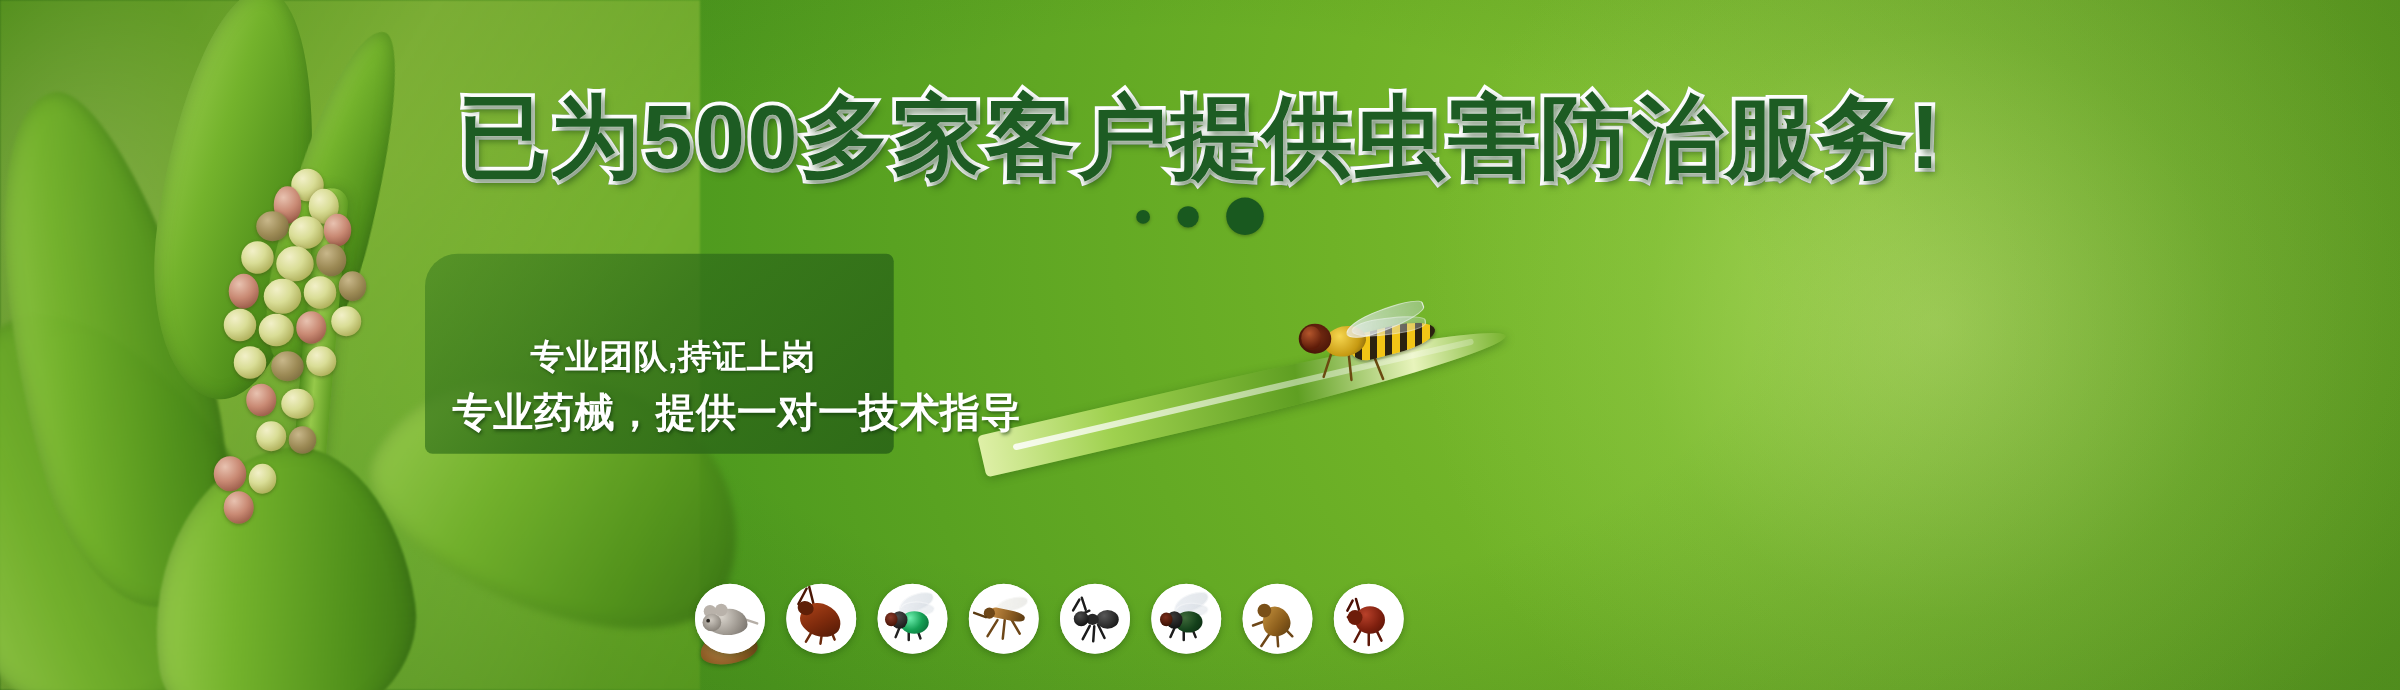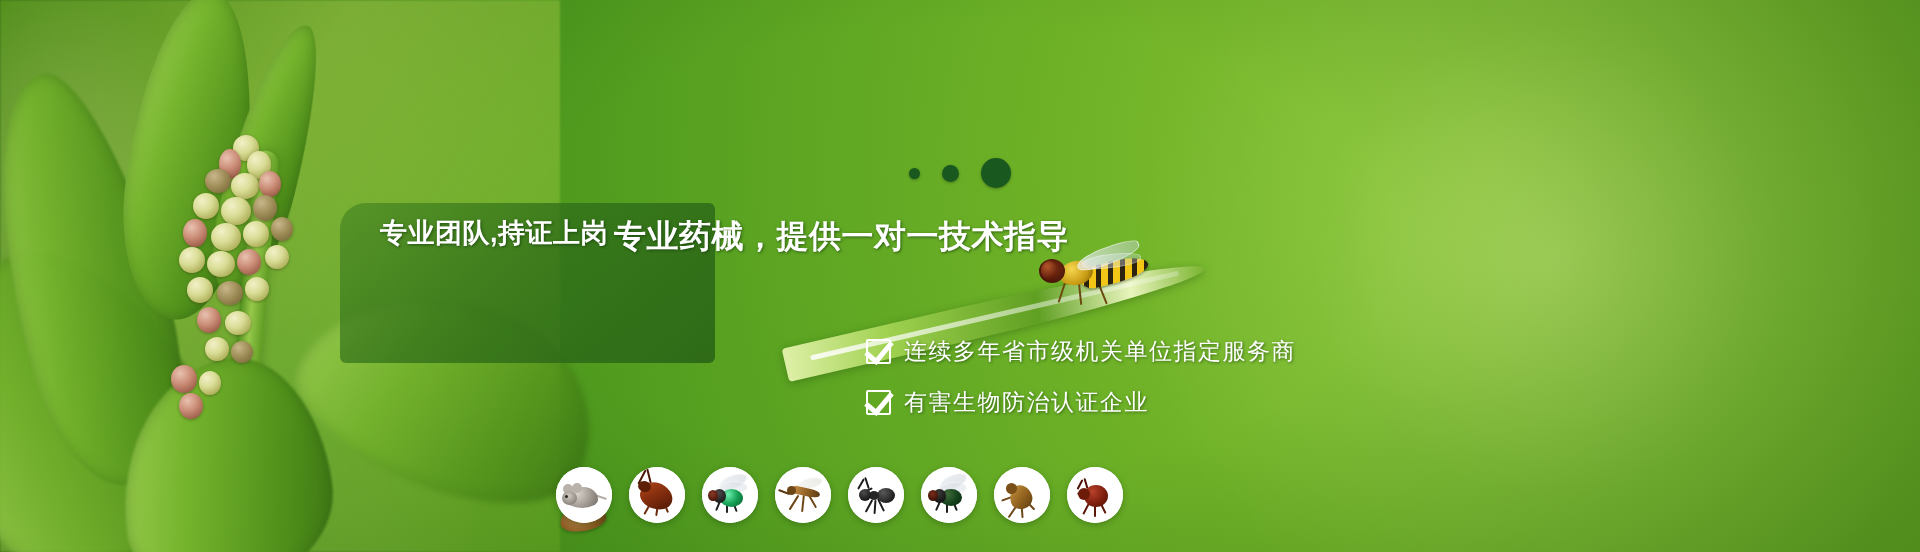--- a/index.html
+++ b/index.html
@@ -167,21 +167,21 @@
   .dot.m { width:17px; height:17px; }
   .dot.l { width:30px; height:30px; }
 
   
   .feature-box {
     position:absolute; left:340px; top:203px;
     width:375px; height:160px;
     background:linear-gradient(135deg, rgba(60,125,30,.55) 0%, rgba(48,110,25,.78) 45%, rgba(40,98,22,.86) 100%);
     border-radius:26px 6px 6px 6px;
     padding:12px 18px 10px 22px;
-    display:flex; flex-direction:row; justify-content:flex-start; gap:6px;
+    display:flex; flex-direction:column; justify-content:flex-end; gap:6px;
   }
   .feature-line {
     color:#ffffff;
     font-weight:bold;
     white-space:nowrap;
     text-shadow:1px 1px 3px rgba(10,45,8,.6);
     letter-spacing:.5px;
   }
   .fl-1 { font-size:27px; text-align:center; padding-left:18px; }
   .fl-2 { font-size:27px; text-align:center; }
@@ -379,42 +379,35 @@
       <div class="hf-leg hf-l3"></div>
     <div class="hf-abdomen"></div>
     <div class="hf-thorax"></div>
     <div class="hf-wing hf-wing-1"></div>
     <div class="hf-wing hf-wing-2"></div>
     <div class="hf-head"></div>
     <div class="hf-eye"></div>
   </div>
   <div class="smallbug"></div>
 
+  <div class="headline">
+    <span class="headline-inner">已为500多家客户提供虫害防治服务!</span>
+  </div>
 
   <div class="dots">
     <div class="dot s"></div>
     <div class="dot m"></div>
     <div class="dot l"></div>
   </div>
 
   <div class="feature-box">
     <div class="feature-line fl-1">专业团队,持证上岗</div>
     <div class="feature-line fl-3">专业药械，提供一对一技术指导</div>
   </div>
 
-  <div class="checklist">
-    <div class="check-item">
-      <div class="check-box"></div>
-      <div class="check-text">连续多年省市级机关单位指定服务商</div>
-    </div>
-    <div class="check-item">
-      <div class="check-box"></div>
-      <div class="check-text">有害生物防治认证企业</div>
-    </div>
-  </div>
 
   <div class="pest-row">
 
     <div class="pest-chip">
       <div class="inner">
         <div class="m-tail"></div>
           <div class="m-body"></div>
         <div class="m-ear m-ear1"></div>
           <div class="m-ear m-ear2"></div>
         <div class="m-head"></div>

